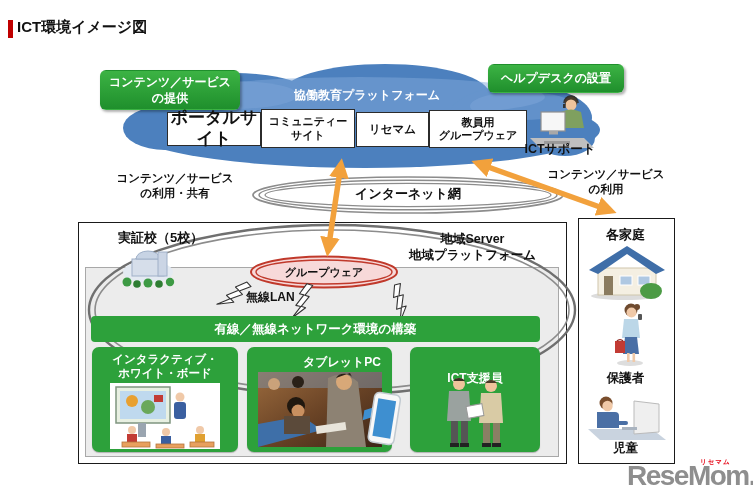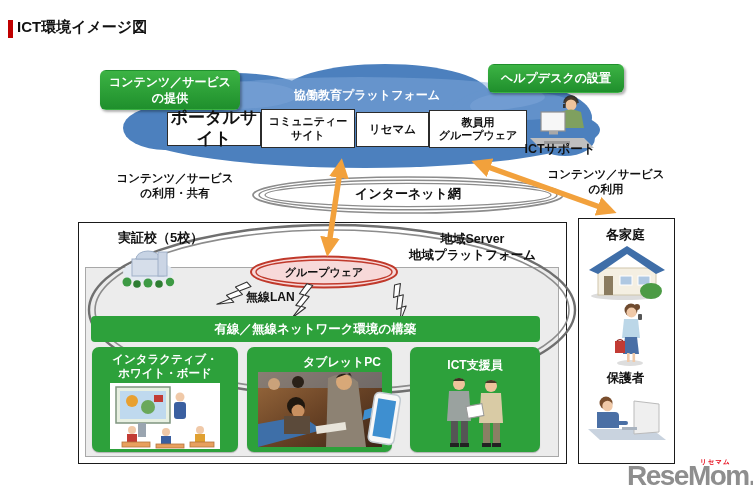--- a/index.html
+++ b/index.html
@@ -228,21 +228,21 @@
     <svg width="40" height="58" viewBox="0 0 40 58" style="position:absolute;left:114px;top:44px;">
       <g transform="rotate(9 20 29)">
         <polygon points="2,22 14,16 14,26 2,32" fill="#3e8fd0"></polygon>
         <rect x="10" y="2" width="26" height="50" rx="5" fill="#f8f8f8" stroke="#c2cad1" stroke-width="1.5"></rect>
         <rect x="14" y="8" width="18" height="38" fill="#3e8fd0"></rect>
       </g>
     </svg>
   </div>
 
   <div class="abs z2 gcard" style="left:410px;top:347px;width:130px;height:105px;">
-    <div class="ctr" style="height:22px;font-size:12px;padding-top:7px;">ICT支援員</div>
+    <div class="ctr" style="height:22px;font-size:12px;padding-top:20px;">ICT支援員</div>
     <svg width="76" height="76" viewBox="0 0 76 76" style="position:absolute;left:27px;top:26px;">
       <circle cx="22" cy="11" r="6" fill="#efc39c"></circle>
       <path d="M16,8 a7,6 0 0 1 12,0 z" fill="#3a2e22"></path>
       <path d="M12,18 h20 l2,30 h-24 z" fill="#9aa29f"></path>
       <rect x="14" y="48" width="7" height="22" fill="#555555"></rect>
       <rect x="24" y="48" width="7" height="22" fill="#555555"></rect>
       <rect x="13" y="70" width="9" height="4" fill="#222222"></rect>
       <rect x="23" y="70" width="9" height="4" fill="#222222"></rect>
       <circle cx="54" cy="13" r="6" fill="#efc39c"></circle>
       <path d="M48,10 a7,6 0 0 1 12,0 z" fill="#4a3a28"></path>
@@ -250,17 +250,18 @@
       <rect x="46" y="50" width="7" height="20" fill="#8a7f64"></rect>
       <rect x="56" y="50" width="7" height="20" fill="#8a7f64"></rect>
       <rect x="45" y="70" width="9" height="4" fill="#222222"></rect>
       <rect x="55" y="70" width="9" height="4" fill="#222222"></rect>
       <rect x="30" y="32" width="16" height="12" fill="#ffffff" stroke="#999999" stroke-width="1" transform="rotate(-10 38 38)"></rect>
     </svg>
   </div>
 
   <div class="abs z2 ctr b" style="left:578px;top:226px;width:95px;height:18px;font-size:13px;">各家庭</div>
   <div class="abs z2 ctr b" style="left:578px;top:370px;width:95px;height:16px;font-size:12.5px;">保護者</div>
+  <div class="abs z2 ctr b" style="left:578px;top:440px;width:95px;height:16px;font-size:12.5px;">児童</div>
 
   <div class="abs z2 logo" style="left:627px;top:460px;">ReseMom.</div>
   <div class="abs z2 ruby" style="left:700px;top:458px;">リセマム</div>
 
 </div>
 
 </body></html>

